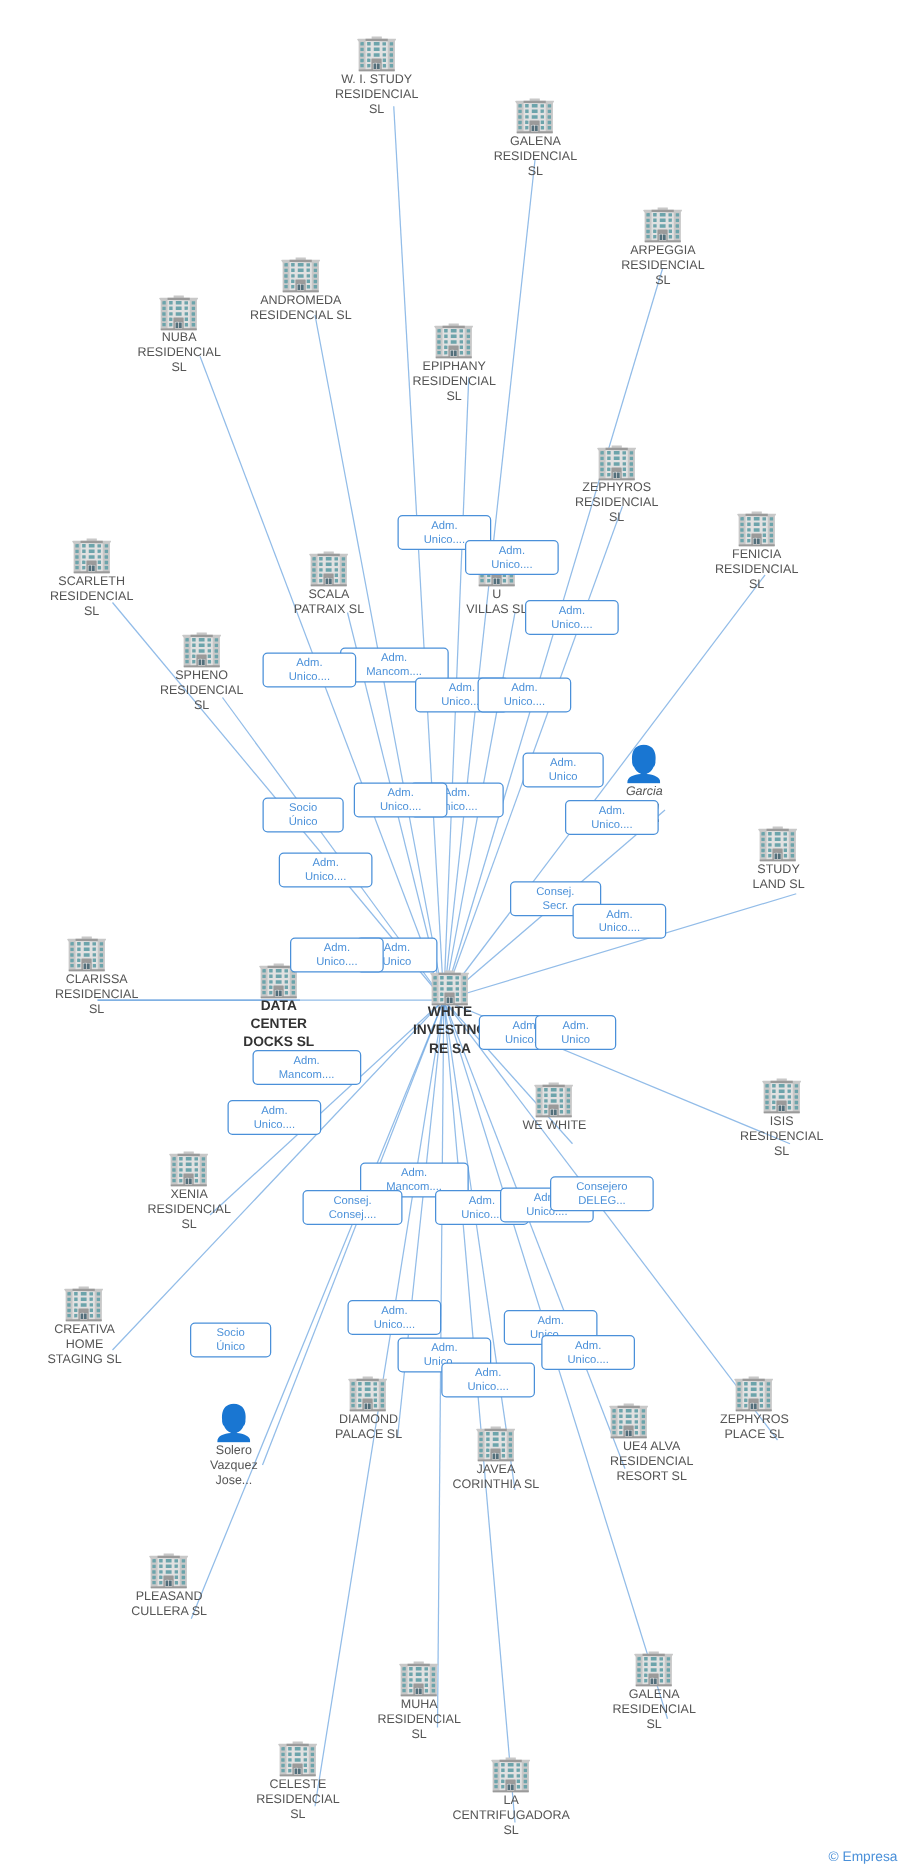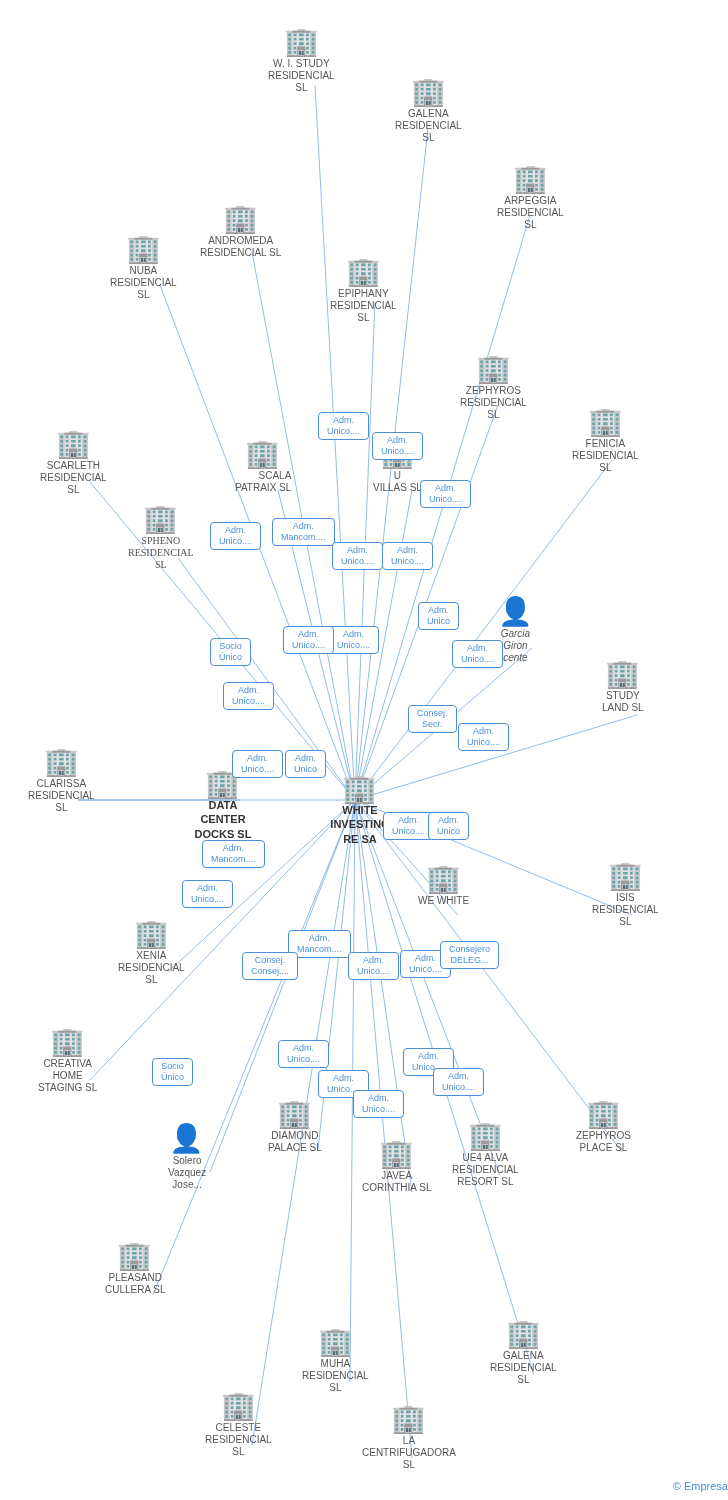--- a/index.html
+++ b/index.html
@@ -46,21 +46,21 @@
       margin-top: 2px;
       line-height: 1.2;
       white-space: nowrap;
     }
     .badge {
       background: #fff;
       border: 1px solid #4a90d9;
       color: #4a90d9;
       border-radius: 4px;
       font-size: 9px;
-      padding: 2px 8px;
+      padding: 2px 20px;
       text-align: center;
       line-height: 1.2;
       white-space: nowrap;
       cursor: pointer;
     }
     .center-node {
       position: absolute;
       display: flex;
       flex-direction: column;
       align-items: center;
@@ -68,21 +68,21 @@
     }
     .center-label {
       font-size: 11px;
       font-weight: bold;
       color: #333;
       line-height: 1.3;
     }
     .copyright {
       position: absolute;
       bottom: 8px;
-      right: 0;
+      right: 10px;
       font-size: 11px;
       color: #4a90d9;
     }
   </style>
 </head>
 <body>
 
 <div id="graph-container">
   <svg id="lines">
 
@@ -191,53 +191,53 @@
 
   <div class="node" style="left:40px;top:430px;">
     <span class="building-icon">🏢</span>
     <span class="node-label" style="white-space:pre-line;">SCARLETH
 RESIDENCIAL
 SL</span>
   </div>
 
   <div class="node" style="left:235px;top:440px;">
     <span class="building-icon">🏢</span>
-    <span class="node-label" style="white-space:pre-line;text-align:right;">SCALA
+    <span class="node-label" style="white-space:pre-line;">SCALA
 PATRAIX SL</span>
   </div>
 
   <div class="node" style="left:373px;top:440px;">
     <span class="building-icon">🏢</span>
     <span class="node-label" style="white-space:pre-line;">U
 VILLAS SL</span>
   </div>
 
   <div class="node" style="left:128px;top:505px;">
     <span class="building-icon">🏢</span>
-    <span class="node-label" style="white-space:pre-line;font-family:Liberation Serif, serif;">SPHENO
+    <span class="node-label" style="white-space:pre-line;">SPHENO
 RESIDENCIAL
 SL</span>
   </div>
 
   <div class="node" style="left:498px;top:598px;">
     <span class="person-icon">👤</span>
     <span class="node-label" style="white-space:pre-line;font-style:italic;">Garcia
 Giron
 cente</span>
   </div>
 
   <div class="node" style="left:602px;top:660px;">
     <span class="building-icon">🏢</span>
     <span class="node-label" style="white-space:pre-line;">STUDY
 LAND SL</span>
   </div>
 
   <div class="node" style="left:28px;top:748px;">
     <span class="building-icon">🏢</span>
-    <span class="node-label" style="white-space:pre-line;">CLARISSA
+    <span class="node-label" style="white-space:pre-line;margin-left:16px;">CLARISSA
 RESIDENCIAL
 SL</span>
   </div>
 
   <div class="node" style="left:418px;top:865px;">
     <span class="building-icon">🏢</span>
     <span class="node-label" style="white-space:pre-line;">WE WHITE</span>
   </div>
 
   <div class="node" style="left:592px;top:862px;">
@@ -275,21 +275,21 @@
   </div>
 
   <div class="node" style="left:362px;top:1140px;">
     <span class="building-icon">🏢</span>
     <span class="node-label" style="white-space:pre-line;">JAVEA
 CORINTHIA SL</span>
   </div>
 
   <div class="node" style="left:452px;top:1122px;">
     <span class="building-icon">🏢</span>
-    <span class="node-label" style="white-space:pre-line;">UE4 ALVA
+    <span class="node-label" style="white-space:pre-line;margin-left:36px;">UE4 ALVA
 RESIDENCIAL
 RESORT SL</span>
   </div>
 
   <div class="node" style="left:576px;top:1100px;">
     <span class="building-icon">🏢</span>
     <span class="node-label" style="white-space:pre-line;">ZEPHYROS
 PLACE SL</span>
   </div>
 

